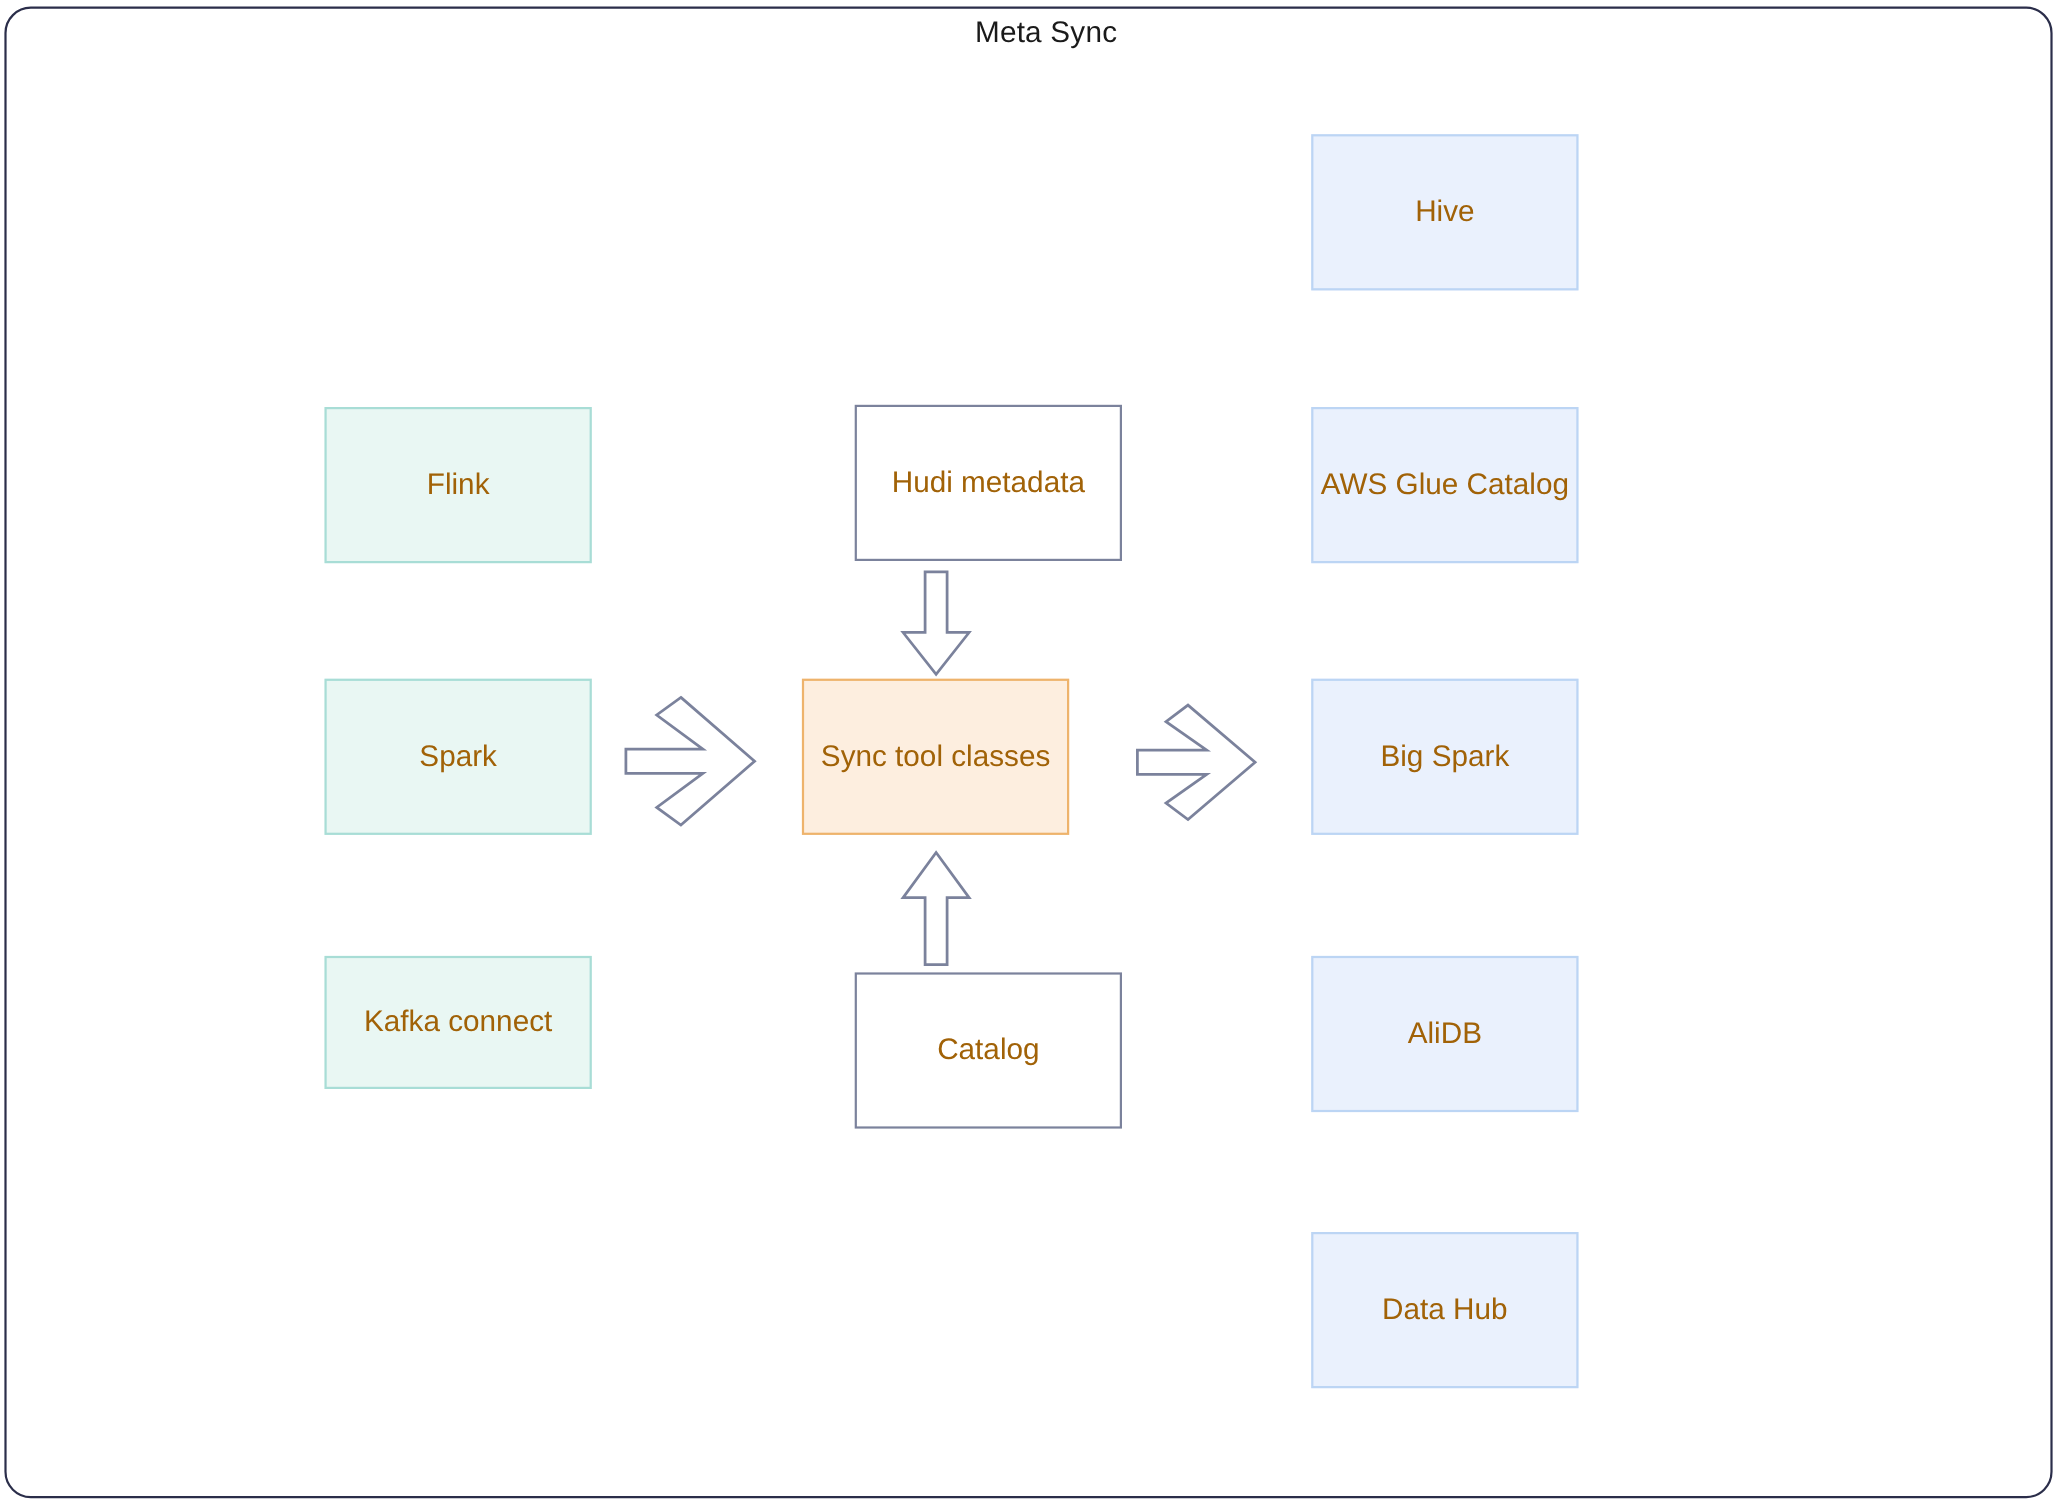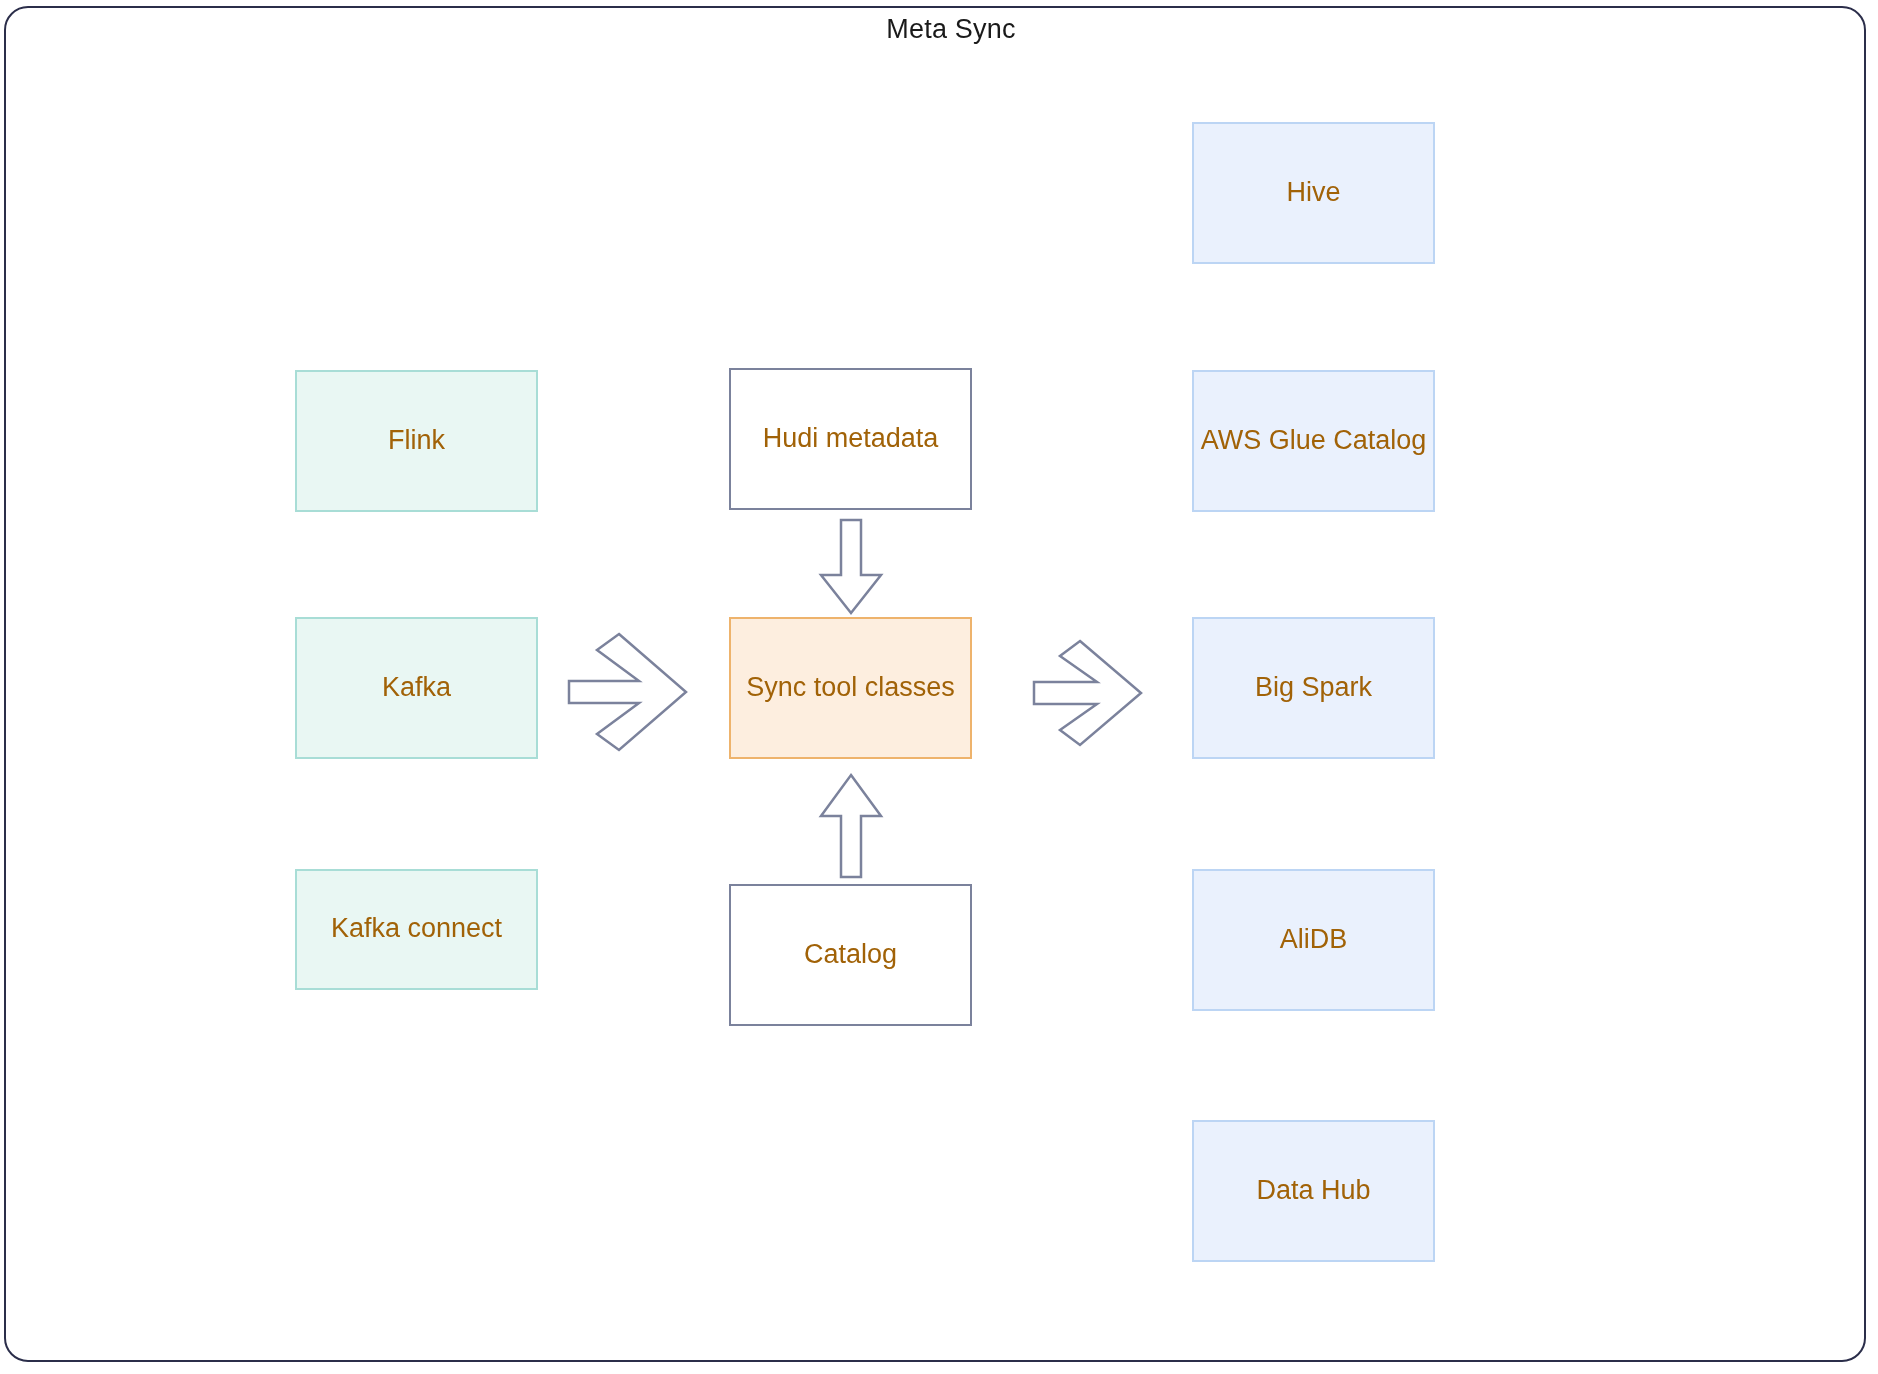--- a/index.html
+++ b/index.html
@@ -63,20 +63,21 @@
 
   
   .node.source {
     background: #e9f7f3;
     border-color: #a8ddd6;
   }
   
   .node.plain {
     background: #ffffff;
     border-color: #7b829c;
+    margin-left: 48px;
   }
   
   .node.accent {
     background: #fdeedf;
     border-color: #eeb36c;
   }
   
   .node.target {
     background: #eaf1fd;
     border-color: #bcd5f4;
@@ -97,21 +98,21 @@
 
   <div id="frame"></div>
 
   <div id="diagram-title">Meta Sync</div>
 
   <div class="node source" style="left:295px; top:370px; width:243px; height:142px;">
     <span class="node-label">Flink</span>
   </div>
 
   <div class="node source" style="left:295px; top:617px; width:243px; height:142px;">
-    <span class="node-label">Kafka</span>
+    <span class="node-label">Spark</span>
   </div>
 
   <div class="node source" style="left:295px; top:869px; width:243px; height:121px;">
     <span class="node-label">Kafka connect</span>
   </div>
 
   <div class="node plain" style="left:729px; top:368px; width:243px; height:142px;">
     <span class="node-label">Hudi metadata</span>
   </div>
 

